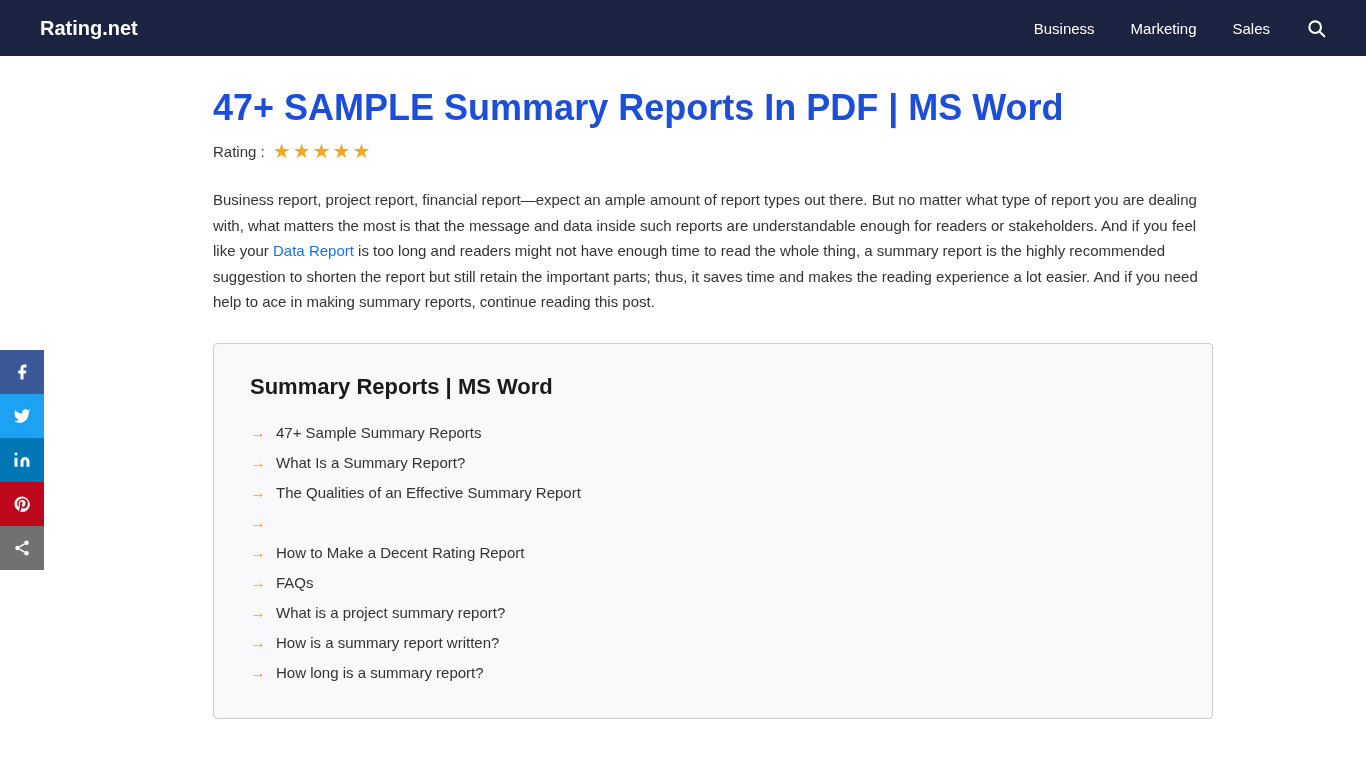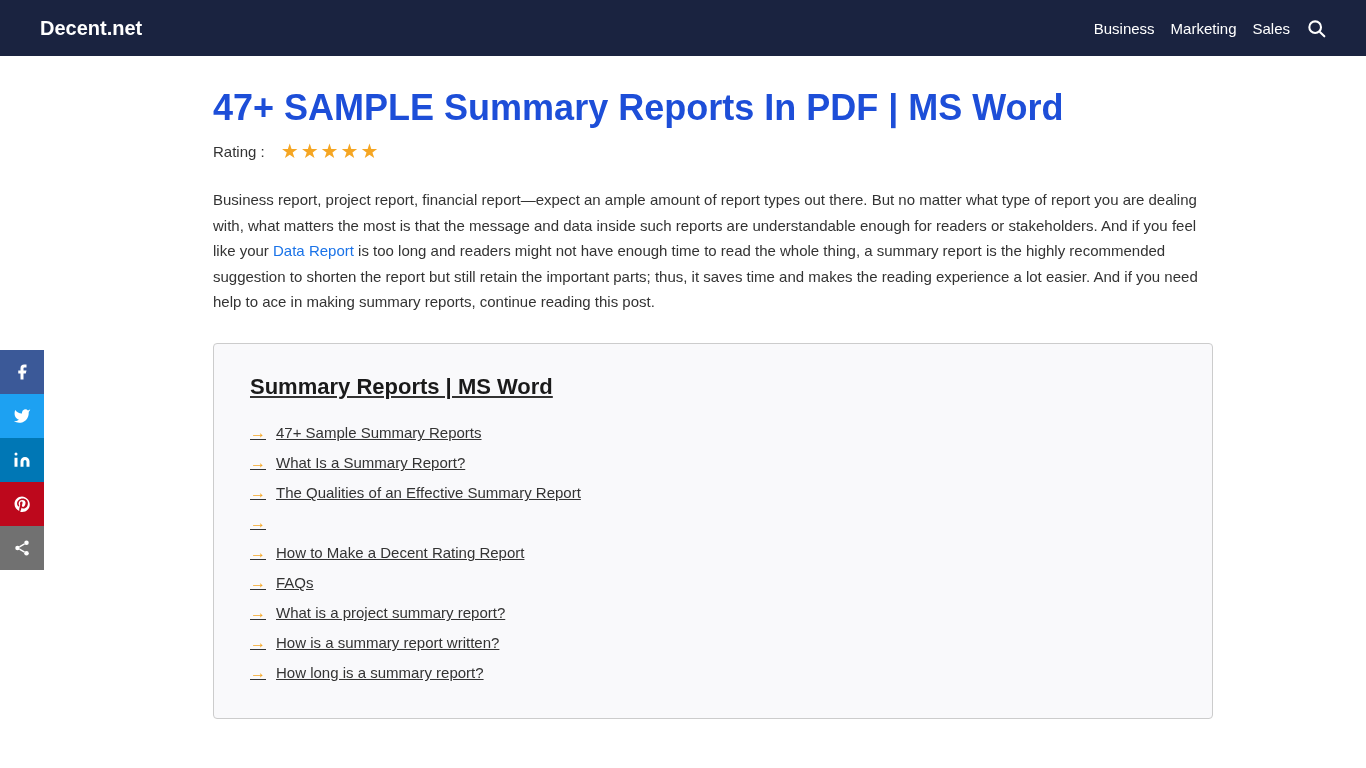--- a/index.html
+++ b/index.html
@@ -16,21 +16,21 @@
     }
     .navbar-brand {
       color: #fff;
       font-size: 20px;
       font-weight: bold;
       text-decoration: none;
     }
     .navbar-links {
       display: flex;
       align-items: center;
-      gap: 16px;
+      gap: 36px;
     }
     .navbar-links a {
       color: #fff;
       text-decoration: none;
       font-size: 15px;
     }
     .search-icon-btn {
       background: none;
       border: none;
       cursor: pointer;
@@ -52,21 +52,21 @@
       font-size: 36px;
       font-weight: bold;
       color: #1d4ed8;
       margin-bottom: 10px;
       line-height: 1.2;
     }
 
     .rating-row {
       display: flex;
       align-items: center;
-      gap: 16px;
+      gap: 8px;
       margin-bottom: 24px;
     }
     .rating-label {
       font-size: 15px;
       color: #333;
     }
     .stars {
       display: flex;
       gap: 2px;
     }
@@ -87,21 +87,20 @@
       text-decoration: none;
     }
 
     
     .toc-box {
       border: 1px solid #ccc;
       border-radius: 4px;
       padding: 30px 36px;
       background: #f9f9fb;
       max-width: 1100px;
-      text-decoration: underline;
     }
     .toc-title {
       font-size: 22px;
       font-weight: bold;
       color: #1a1a1a;
       margin-bottom: 18px;
     }
     .toc-list {
       list-style: none;
       padding: 0;
@@ -149,21 +148,21 @@
     .social-btn.facebook { background: #3b5998; }
     .social-btn.twitter { background: #1da1f2; }
     .social-btn.linkedin { background: #0077b5; }
     .social-btn.pinterest { background: #bd081c; }
     .social-btn.share { background: #717171; }
   </style>
 </head>
 <body>
 
 <nav class="navbar">
-  <a class="navbar-brand">Decent.net</a>
+  <a class="navbar-brand">Rating.net</a>
   <div class="navbar-links">
     <a>Business</a>
     <a>Marketing</a>
     <a>Sales</a>
     <button class="search-icon-btn">
       <svg width="20" height="20" viewBox="0 0 24 24" fill="none" stroke="white" stroke-width="2.5" stroke-linecap="round" stroke-linejoin="round">
         <circle cx="11" cy="11" r="7"></circle>
         <line x1="17" y1="17" x2="22" y2="22"></line>
       </svg>
     </button>

